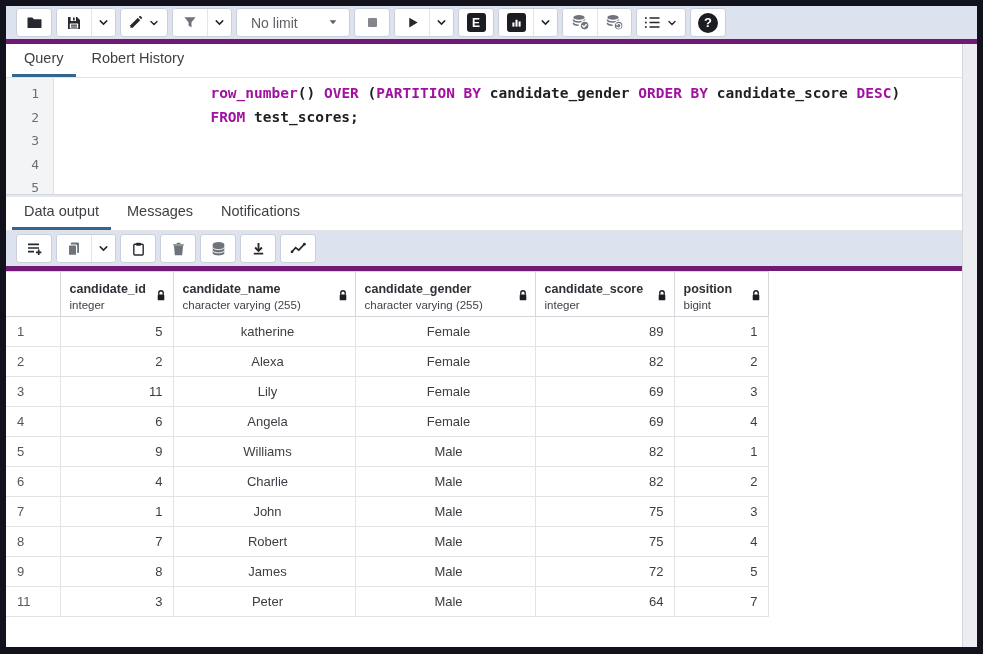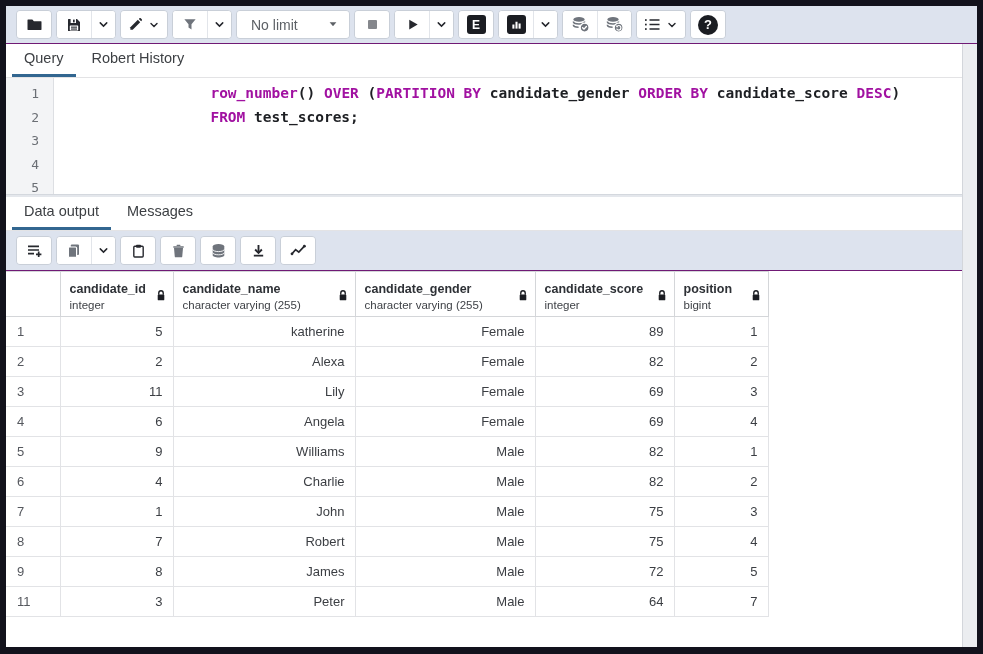--- a/index.html
+++ b/index.html
@@ -7,21 +7,21 @@
   body { font-family: "Liberation Sans", sans-serif; }
 
   .window{
     width:983px;height:654px;
     border:6px solid #12121c;border-bottom-width:7px;
     display:flex;flex-direction:column;background:#fff;overflow:hidden;
   }
 
   
   .toolbar{
-    background:#dde3ee;border-bottom:1px solid #701a75;
+    background:#dde3ee;border-bottom:5px solid #701a75;
     display:flex;align-items:center;gap:4px;flex:0 0 auto;
   }
   .toolbar-main{height:38px;padding:0 10px;}
   .btn-group{
     display:flex;background:#fff;border:1px solid #c9cfd8;border-radius:4px;overflow:hidden;height:29px;
   }
   .tb-btn{
     background:#fff;border:none;display:flex;align-items:center;justify-content:center;
     min-width:34px;height:27px;padding:0 7px;cursor:pointer;color:#26282e;
   }
@@ -82,21 +82,21 @@
   }
   .grid th{border-color:#d4d6d9;background:#fff;vertical-align:middle;height:42px;padding:9px 6px 3px 9px;}
   .grid th:first-child,.grid td:first-child{border-left:none;}
   .hcell{display:flex;align-items:center;justify-content:space-between;gap:4px;}
   .hname{font-size:12.5px;font-weight:bold;color:#2e3136;text-align:left;line-height:1.35;}
   .htype{font-size:11.5px;color:#3f4247;text-align:left;line-height:1.3;}
   .lock{flex:0 0 auto;color:#1b1d22;}
   .grid td{height:30px;font-size:13px;color:#3b3e43;padding:0 10px;background:#fff;}
   td.rownum{color:#55585e;padding-left:11px;}
   td.num{text-align:right;}
-  td.txt{text-align:right;padding-left:17px;}
+  td.txt{text-align:center;padding-left:17px;}
 
   
   .content-row{display:flex;flex:1;overflow:hidden;}
   .content-main{flex:1;display:flex;flex-direction:column;overflow:hidden;}
   .scroll-strip{width:15px;background:#ebedf0;border-left:1px solid #d3d6db;flex:0 0 auto;}
 </style>
 </head>
 <body>
 
 <div class="window">
@@ -288,20 +288,21 @@
             <div class="cl"><span class="pl">                 </span><span class="kw">row_number</span><span class="pl">() </span><span class="kw">OVER</span><span class="pl"> (</span><span class="kw">PARTITION BY</span><span class="pl"> candidate_gender </span><span class="kw">ORDER BY</span><span class="pl"> candidate_score </span><span class="kw">DESC</span><span class="pl">)</span></div>
             <div class="cl"><span class="pl">                 </span><span class="kw">FROM</span><span class="pl"> test_scores;</span></div>
             <div class="cl"></div>
           </div>
       </div>
       <div class="splitter"></div>
 
       <div class="tabbar">
         <div class="tab active"><span>Data output</span></div>
         <div class="tab"><span>Messages</span></div>
+        <div class="tab"><span>Notifications</span></div>
       </div>
 
       <div class="toolbar toolbar-out">
         <div class="btn-group">
           <button class="tb-btn">
             <span>
                 <svg width="17" height="16" viewBox="0 0 17 16">
                   <path d="M2 3.4h11M2 7h11M2 10.6h6" stroke="currentColor" stroke-width="1.6"></path>
                   <path d="M12.7 8.6v5.4M10 11.3h5.4" stroke="currentColor" stroke-width="1.7"></path>
                 </svg>

